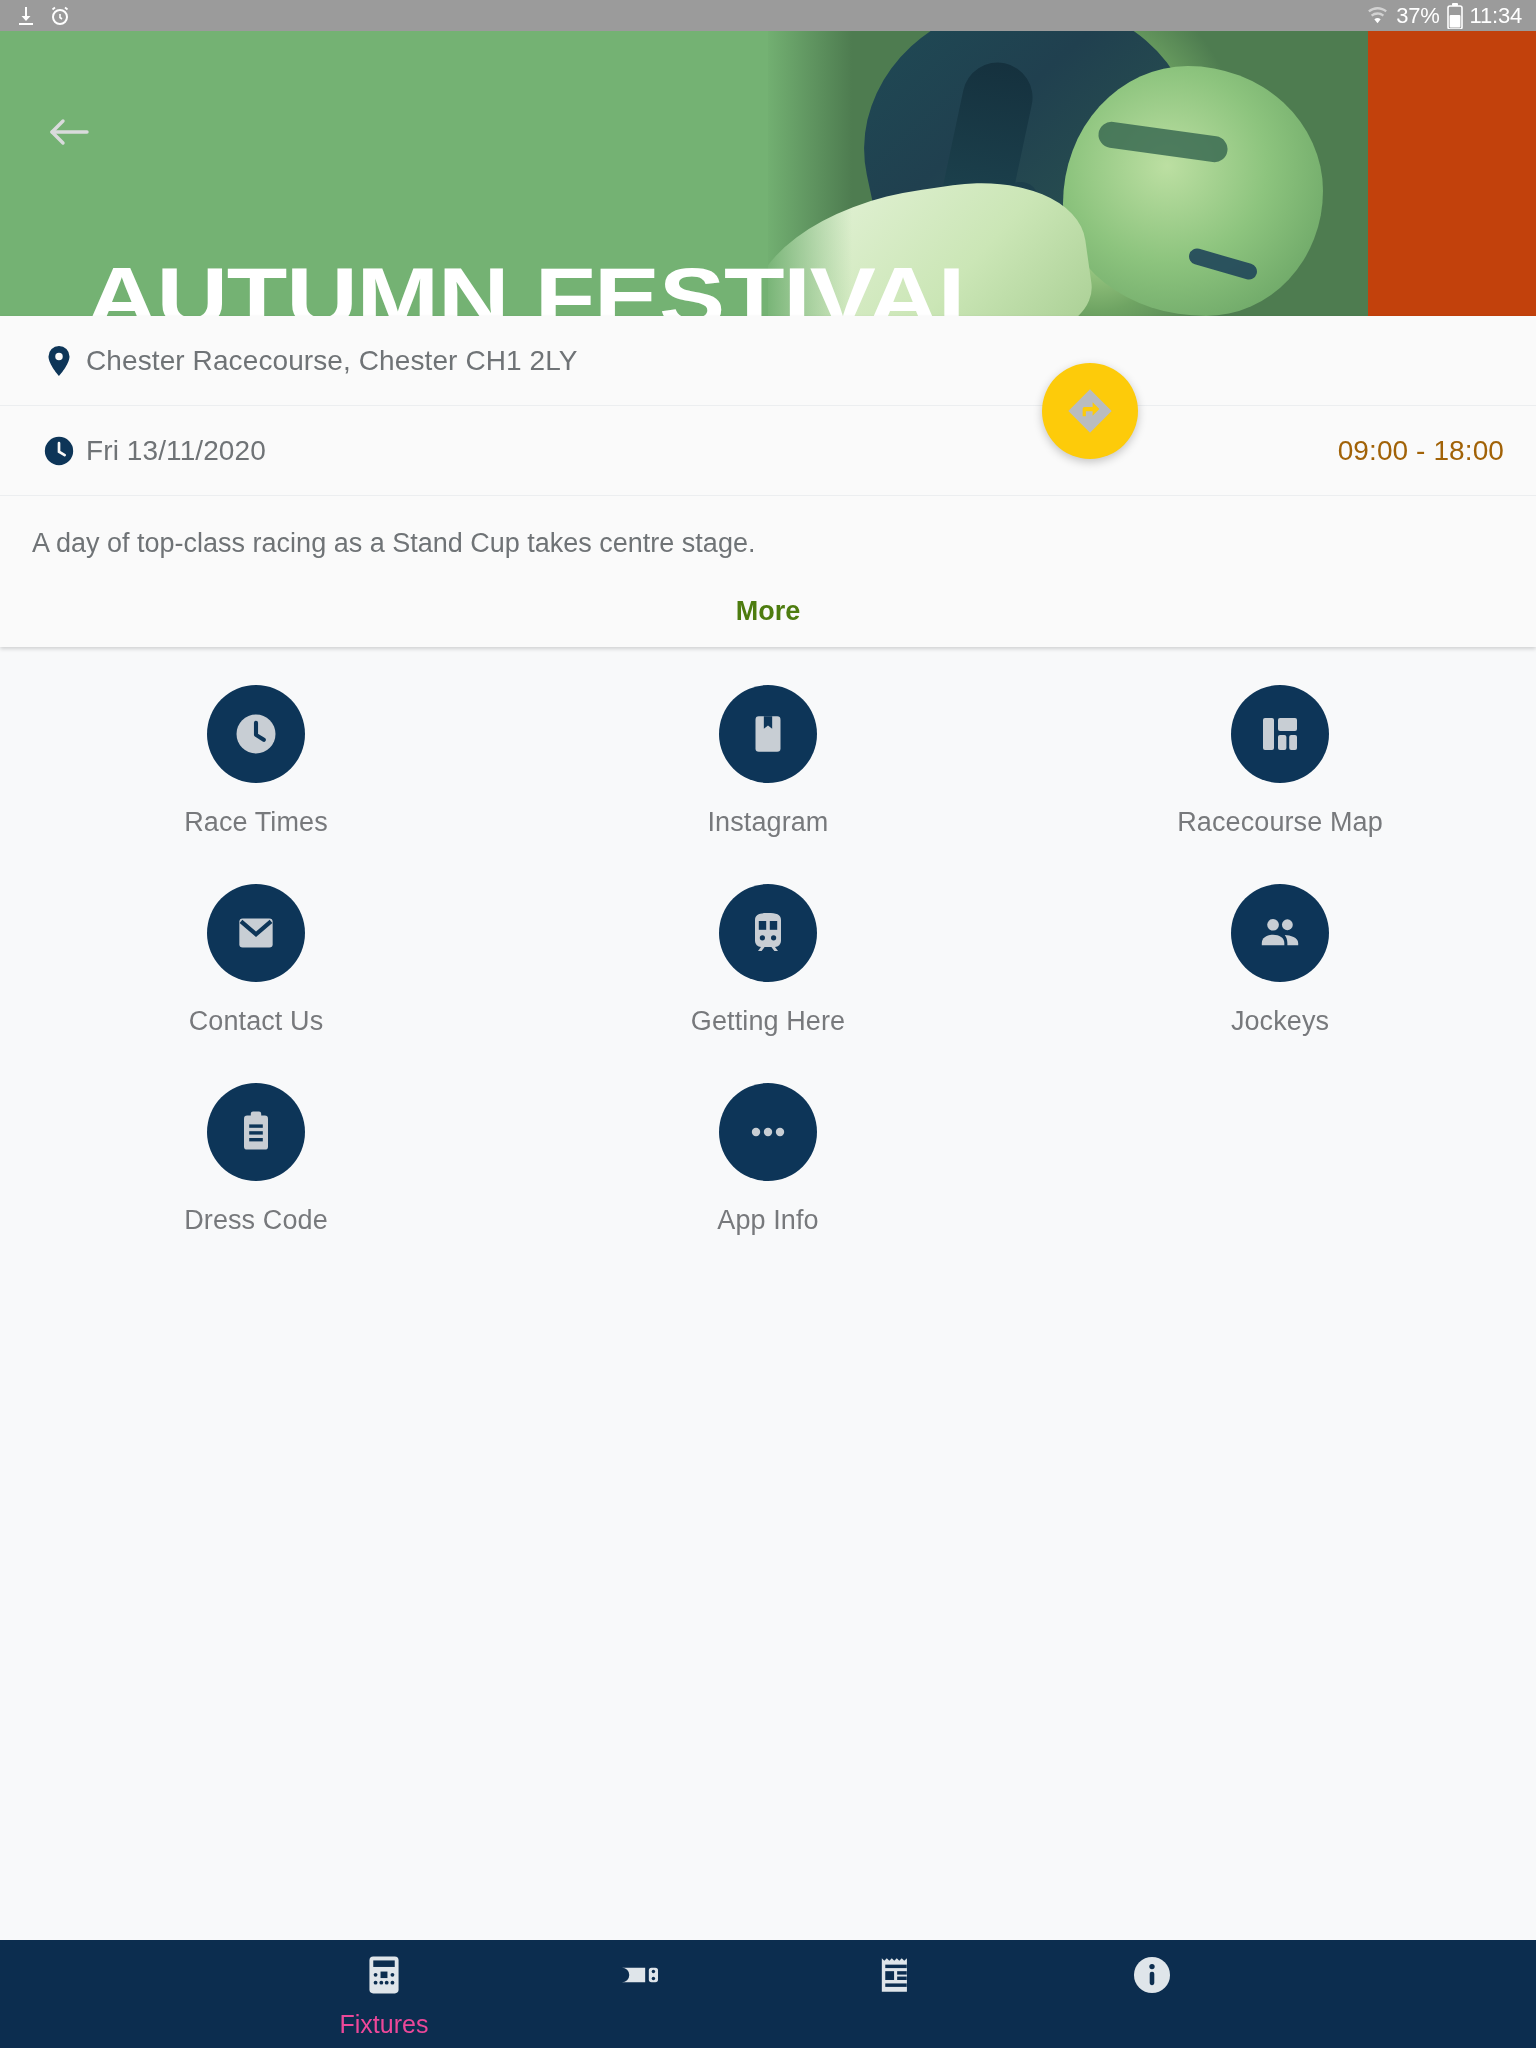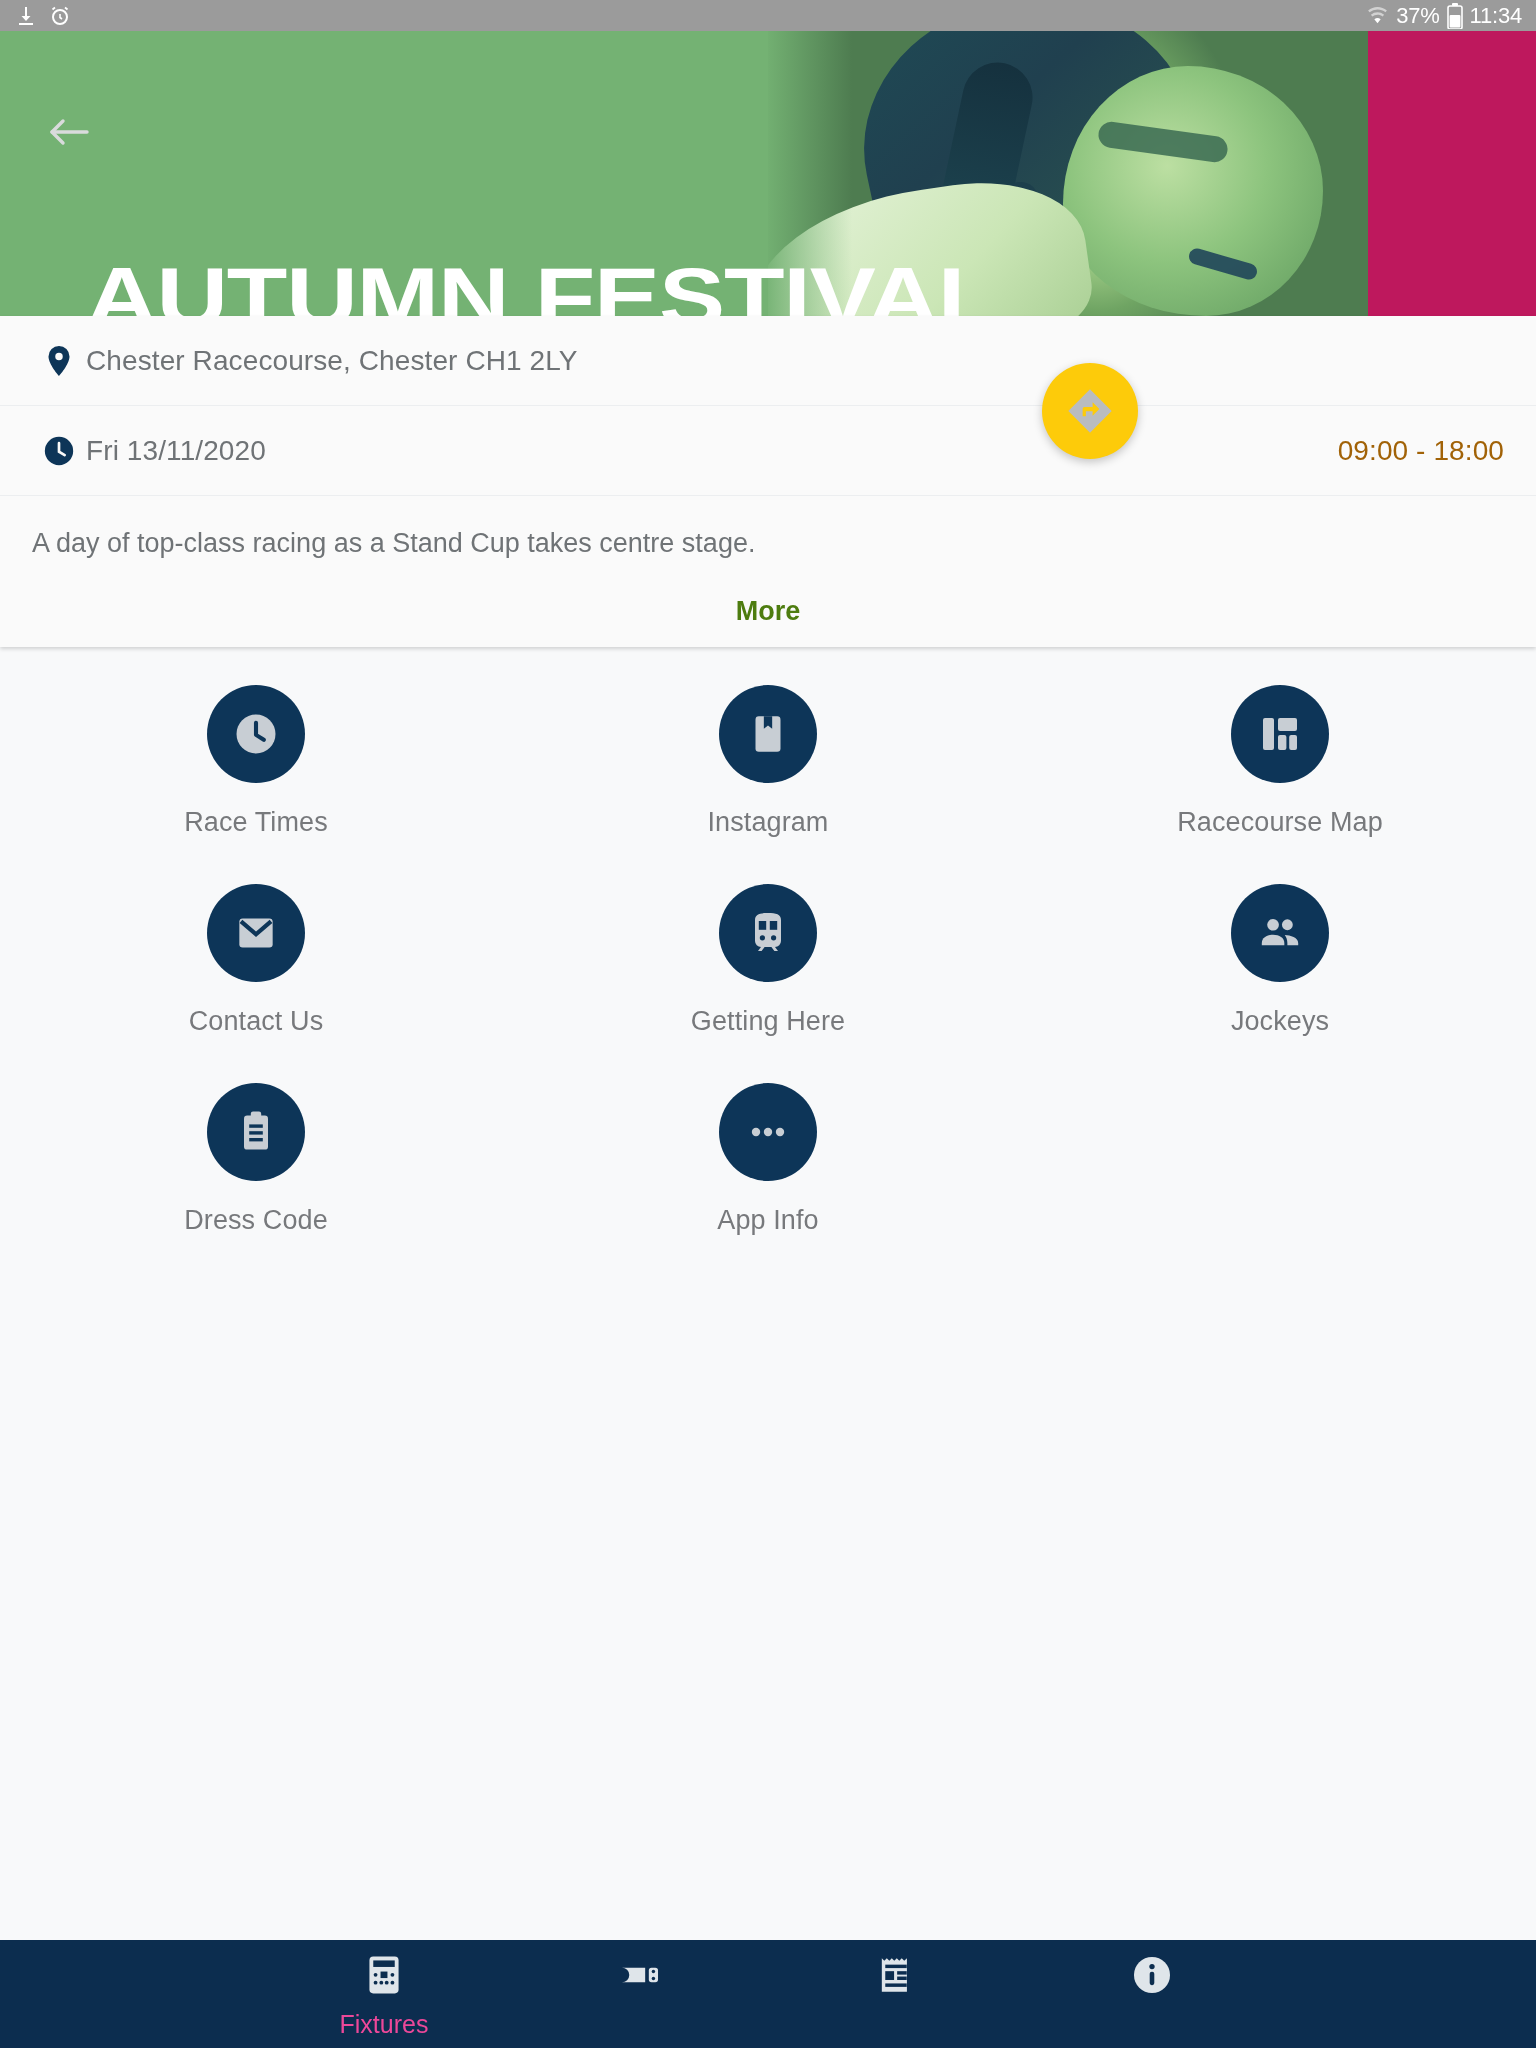--- a/index.html
+++ b/index.html
@@ -21,21 +21,21 @@
   .sb-right{ margin-left:auto; display:flex; align-items:center; gap:7px; }
   .sb-right .sb-text{
     color:#ffffff; font-size:22px; font-weight:400; letter-spacing:-0.2px;
     font-family:"Liberation Sans", sans-serif;
   }
   .sb-ico{ display:block; }
 
   
   .hero{
     position:absolute; top:31px; left:0; width:1536px; height:285px;
-    overflow:hidden; background:#be185d;
+    overflow:hidden; background:#c2410c;
   }
   .hero-photo{
     position:absolute; top:0; left:768px; width:600px; height:285px;
     overflow:hidden;
   }
   
   .hero-photo .ph-base{
     position:absolute; inset:0;
     background:
       radial-gradient(ellipse 150px 200px at 330px 150px, #cfe8b8 0%, #a8d48d 35%, #6fa463 65%, #4e7c50 100%),

